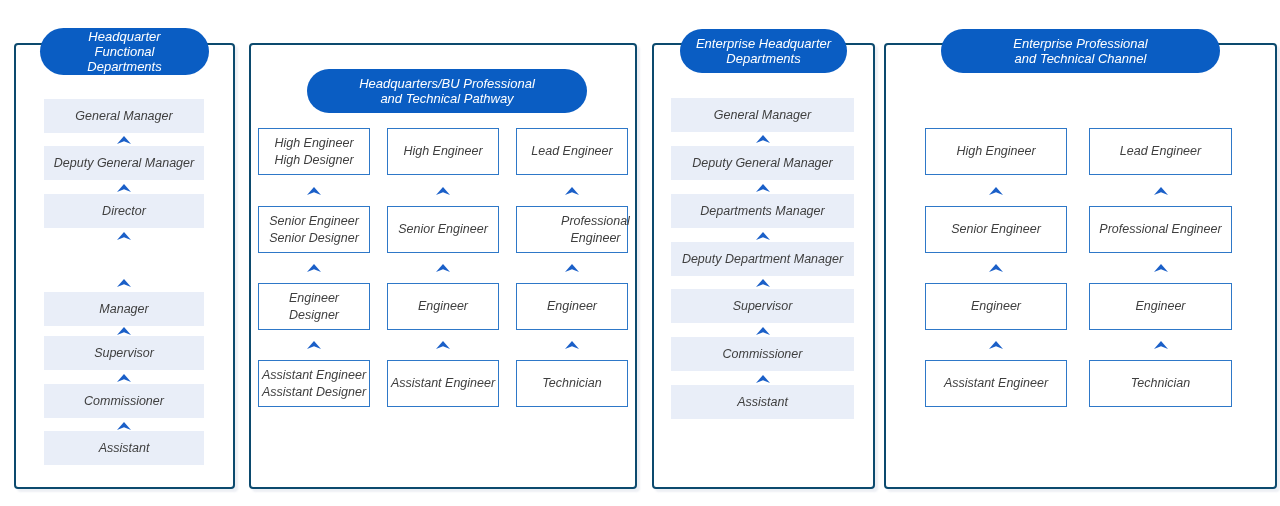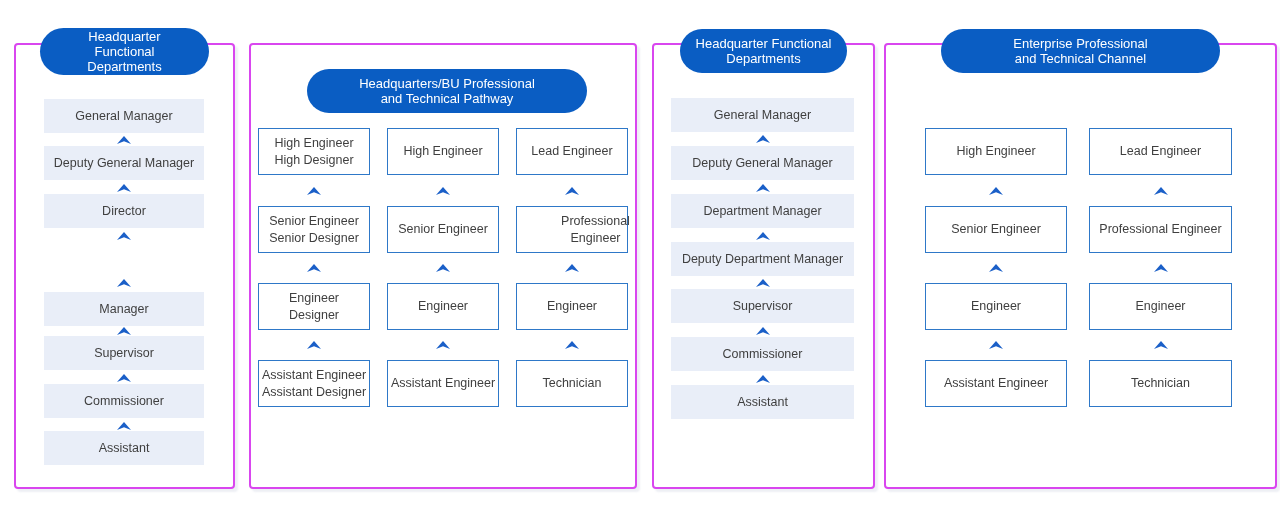--- a/index.html
+++ b/index.html
@@ -1,21 +1,21 @@
 <!DOCTYPE html>
 <html><head>
 <meta charset="utf-8">
 <style>
   html,body{margin:0;padding:0;background:#ffffff;}
   body{width:1280px;height:506px;position:relative;overflow:hidden;
        font-family:"Liberation Sans","DejaVu Sans",sans-serif;}
   .canvas{position:absolute;left:0;top:0;width:1280px;height:506px;}
 
-  .panel{position:absolute;background:#ffffff;border:2px solid #d946ef;border-radius:4px;
-         box-shadow:3px 3px 2px rgba(190,198,215,.28);}
+  .panel{position:absolute;background:#ffffff;border:2px solid #0c4a6e;border-radius:4px;
+         box-shadow:3px 3px 2px rgba(190,198,215,.28);font-style:italic;}
 
   .pill{position:absolute;background:#0a5dc3;color:#ffffff;border-radius:24px;
         display:flex;align-items:center;justify-content:center;text-align:center;
         font-size:13px;line-height:1.17;white-space:pre-line;z-index:3;}
 
   .fbox{position:absolute;background:#e9eef8;color:#3f3f3f;height:34px;
         display:flex;align-items:center;justify-content:center;text-align:center;
         font-size:12.5px;line-height:1.2;white-space:pre-line;}
   .p1 .fbox{width:160px;}
   .p3 .fbox{width:183px;}
@@ -147,36 +147,36 @@
     <div class="obox" style="left:265px;top:238px;">Engineer</div>
     <span class="arr" style="left:314px;top:296px;">
         <svg viewBox="0 0 14 8">
           <polygon points="7,0 14,8 7,5.3 0,8"></polygon>
         </svg>
       </span>
     <div class="obox" style="left:265px;top:315px;">Technician</div>
   </section>
 
   <section class="panel p3" style="left:652px;top:43px;width:219px;height:442px;">
-    <div class="pill" style="left:26px;top:-16px;width:167px;height:44px;">Headquarter Functional
+    <div class="pill" style="left:26px;top:-16px;width:167px;height:44px;">Enterprise Headquarter
 Departments</div>
 
     <div class="fbox" style="left:17px;top:53px;">General Manager</div>
     <span class="arr" style="left:102px;top:90px;">
         <svg viewBox="0 0 14 8">
           <polygon points="7,0 14,8 7,5.3 0,8"></polygon>
         </svg>
       </span>
     <div class="fbox" style="left:17px;top:101px;">Deputy General Manager</div>
     <span class="arr" style="left:102px;top:139px;">
         <svg viewBox="0 0 14 8">
           <polygon points="7,0 14,8 7,5.3 0,8"></polygon>
         </svg>
       </span>
-    <div class="fbox" style="left:17px;top:149px;">Department Manager</div>
+    <div class="fbox" style="left:17px;top:149px;">Departments Manager</div>
     <span class="arr" style="left:102px;top:187px;">
         <svg viewBox="0 0 14 8">
           <polygon points="7,0 14,8 7,5.3 0,8"></polygon>
         </svg>
       </span>
     <div class="fbox" style="left:17px;top:197px;">Deputy Department Manager</div>
     <span class="arr" style="left:102px;top:234px;">
         <svg viewBox="0 0 14 8">
           <polygon points="7,0 14,8 7,5.3 0,8"></polygon>
         </svg>

